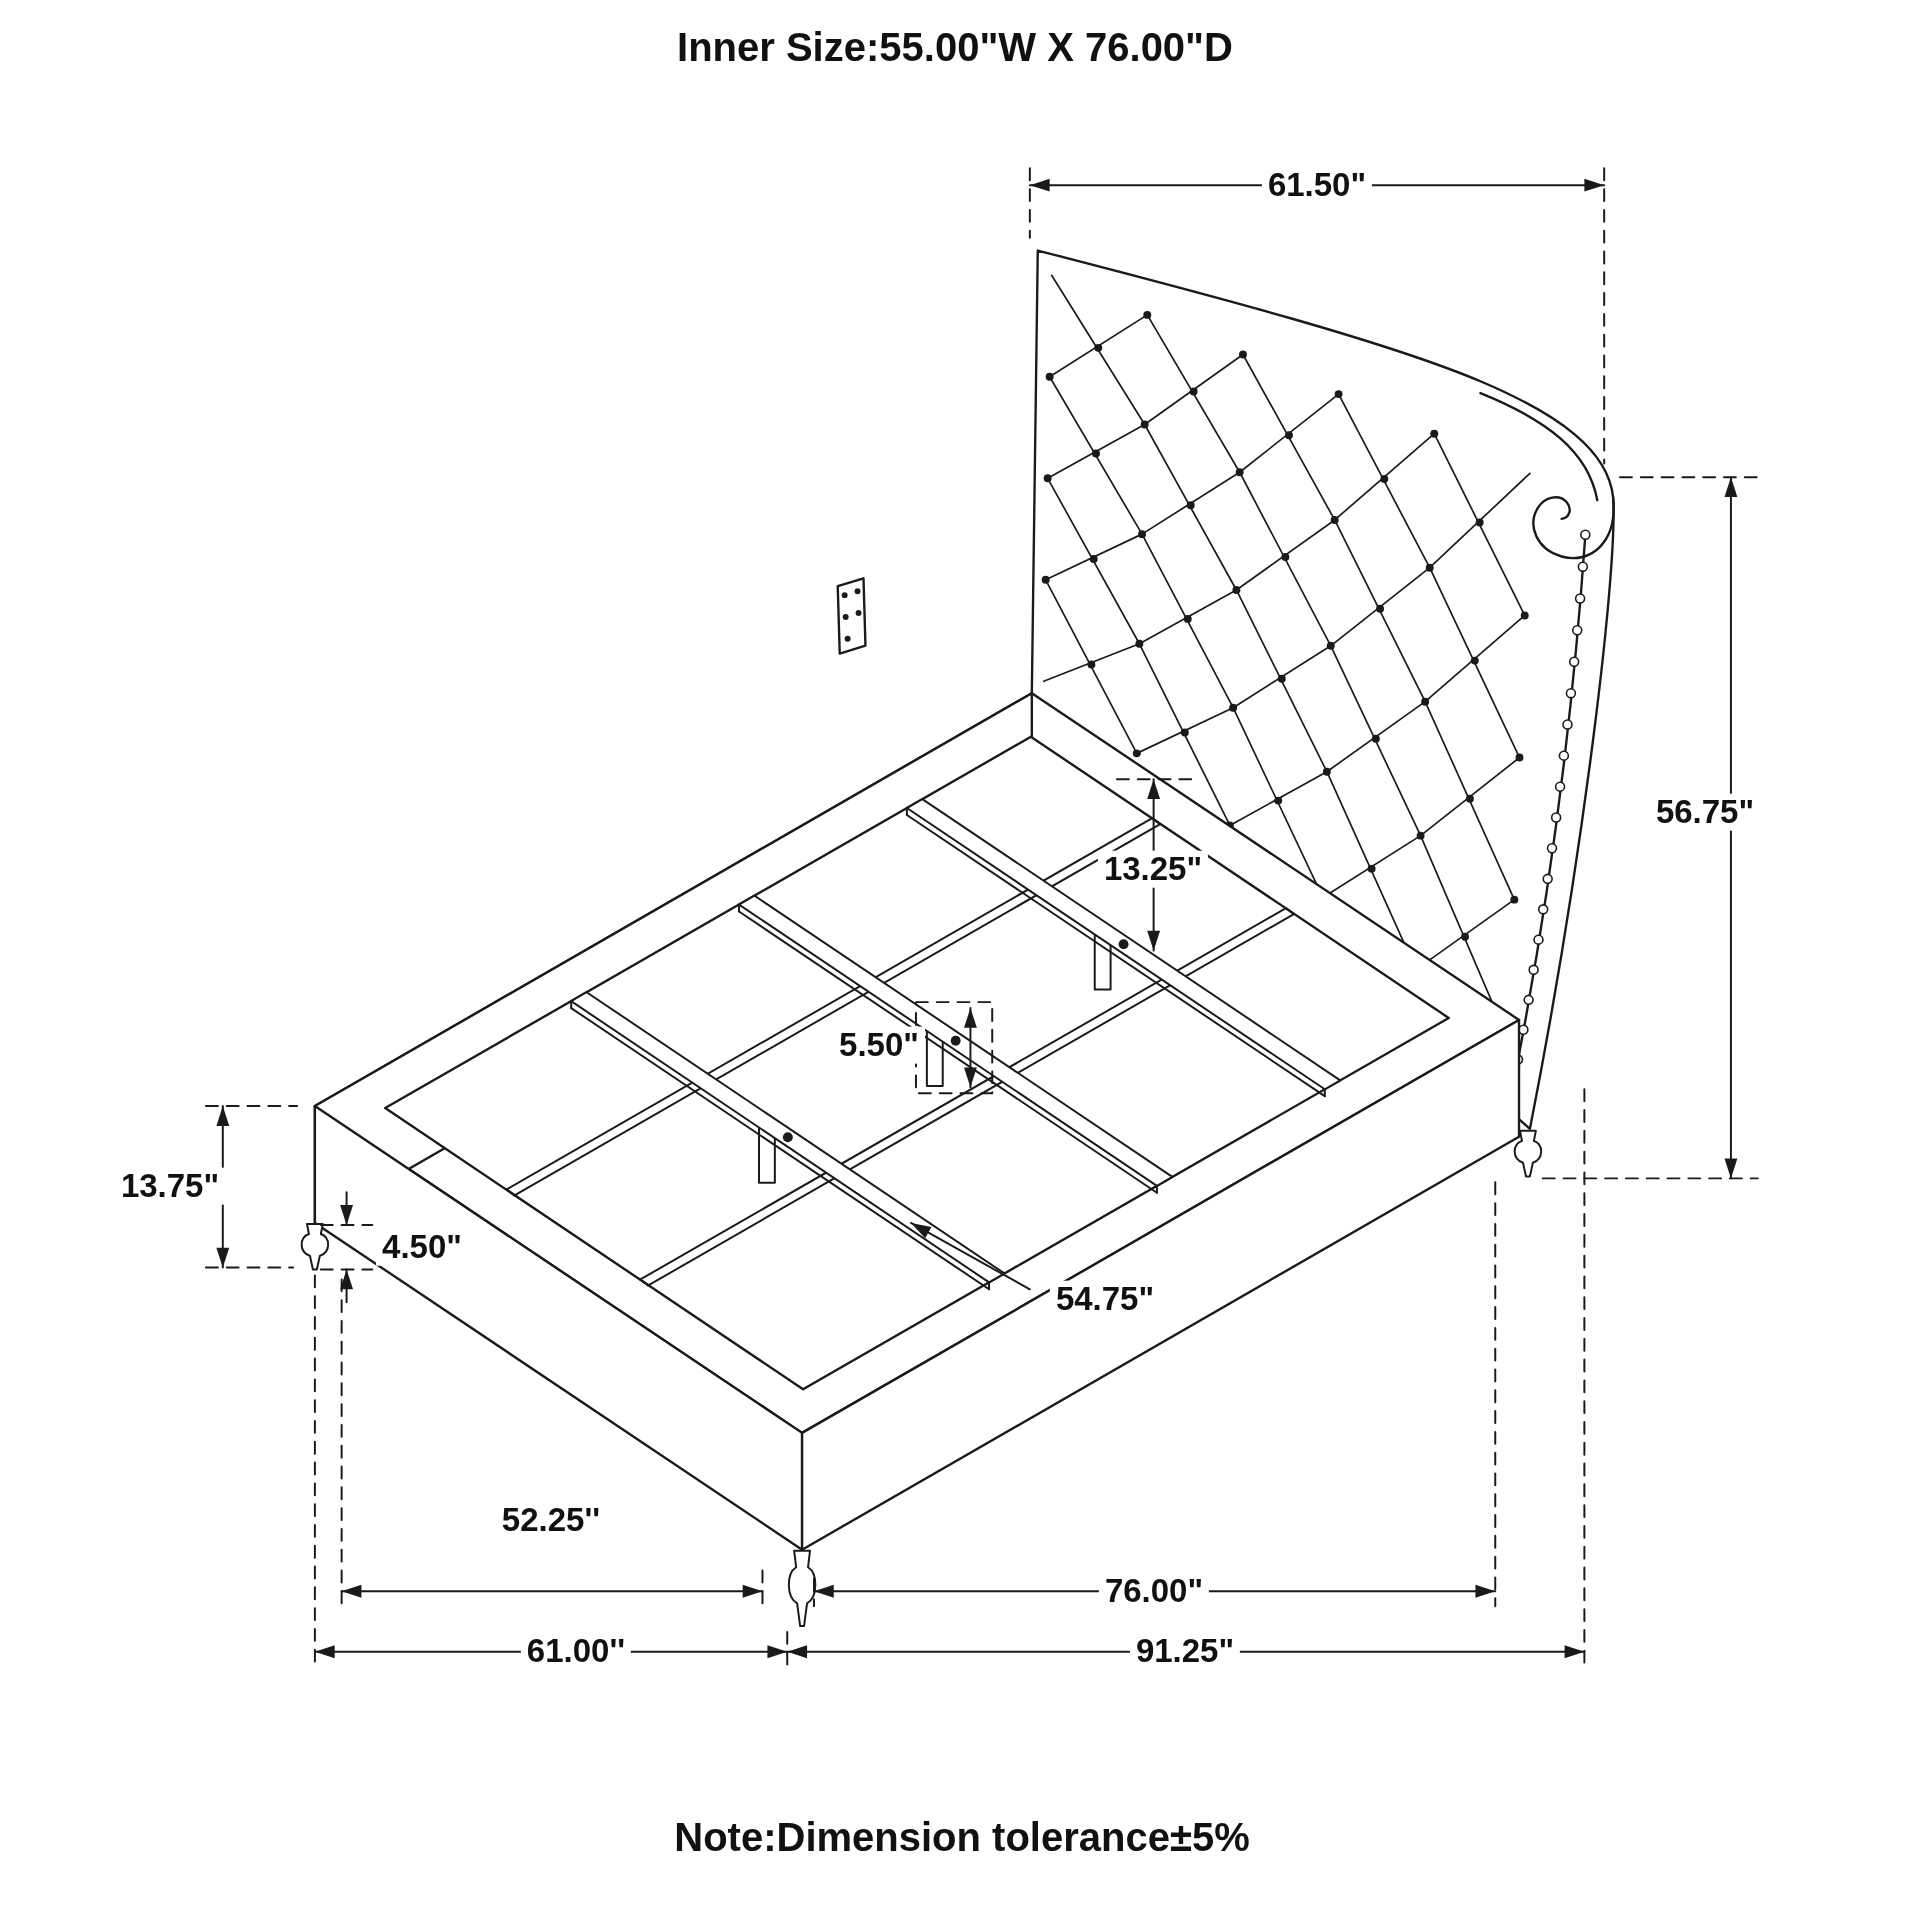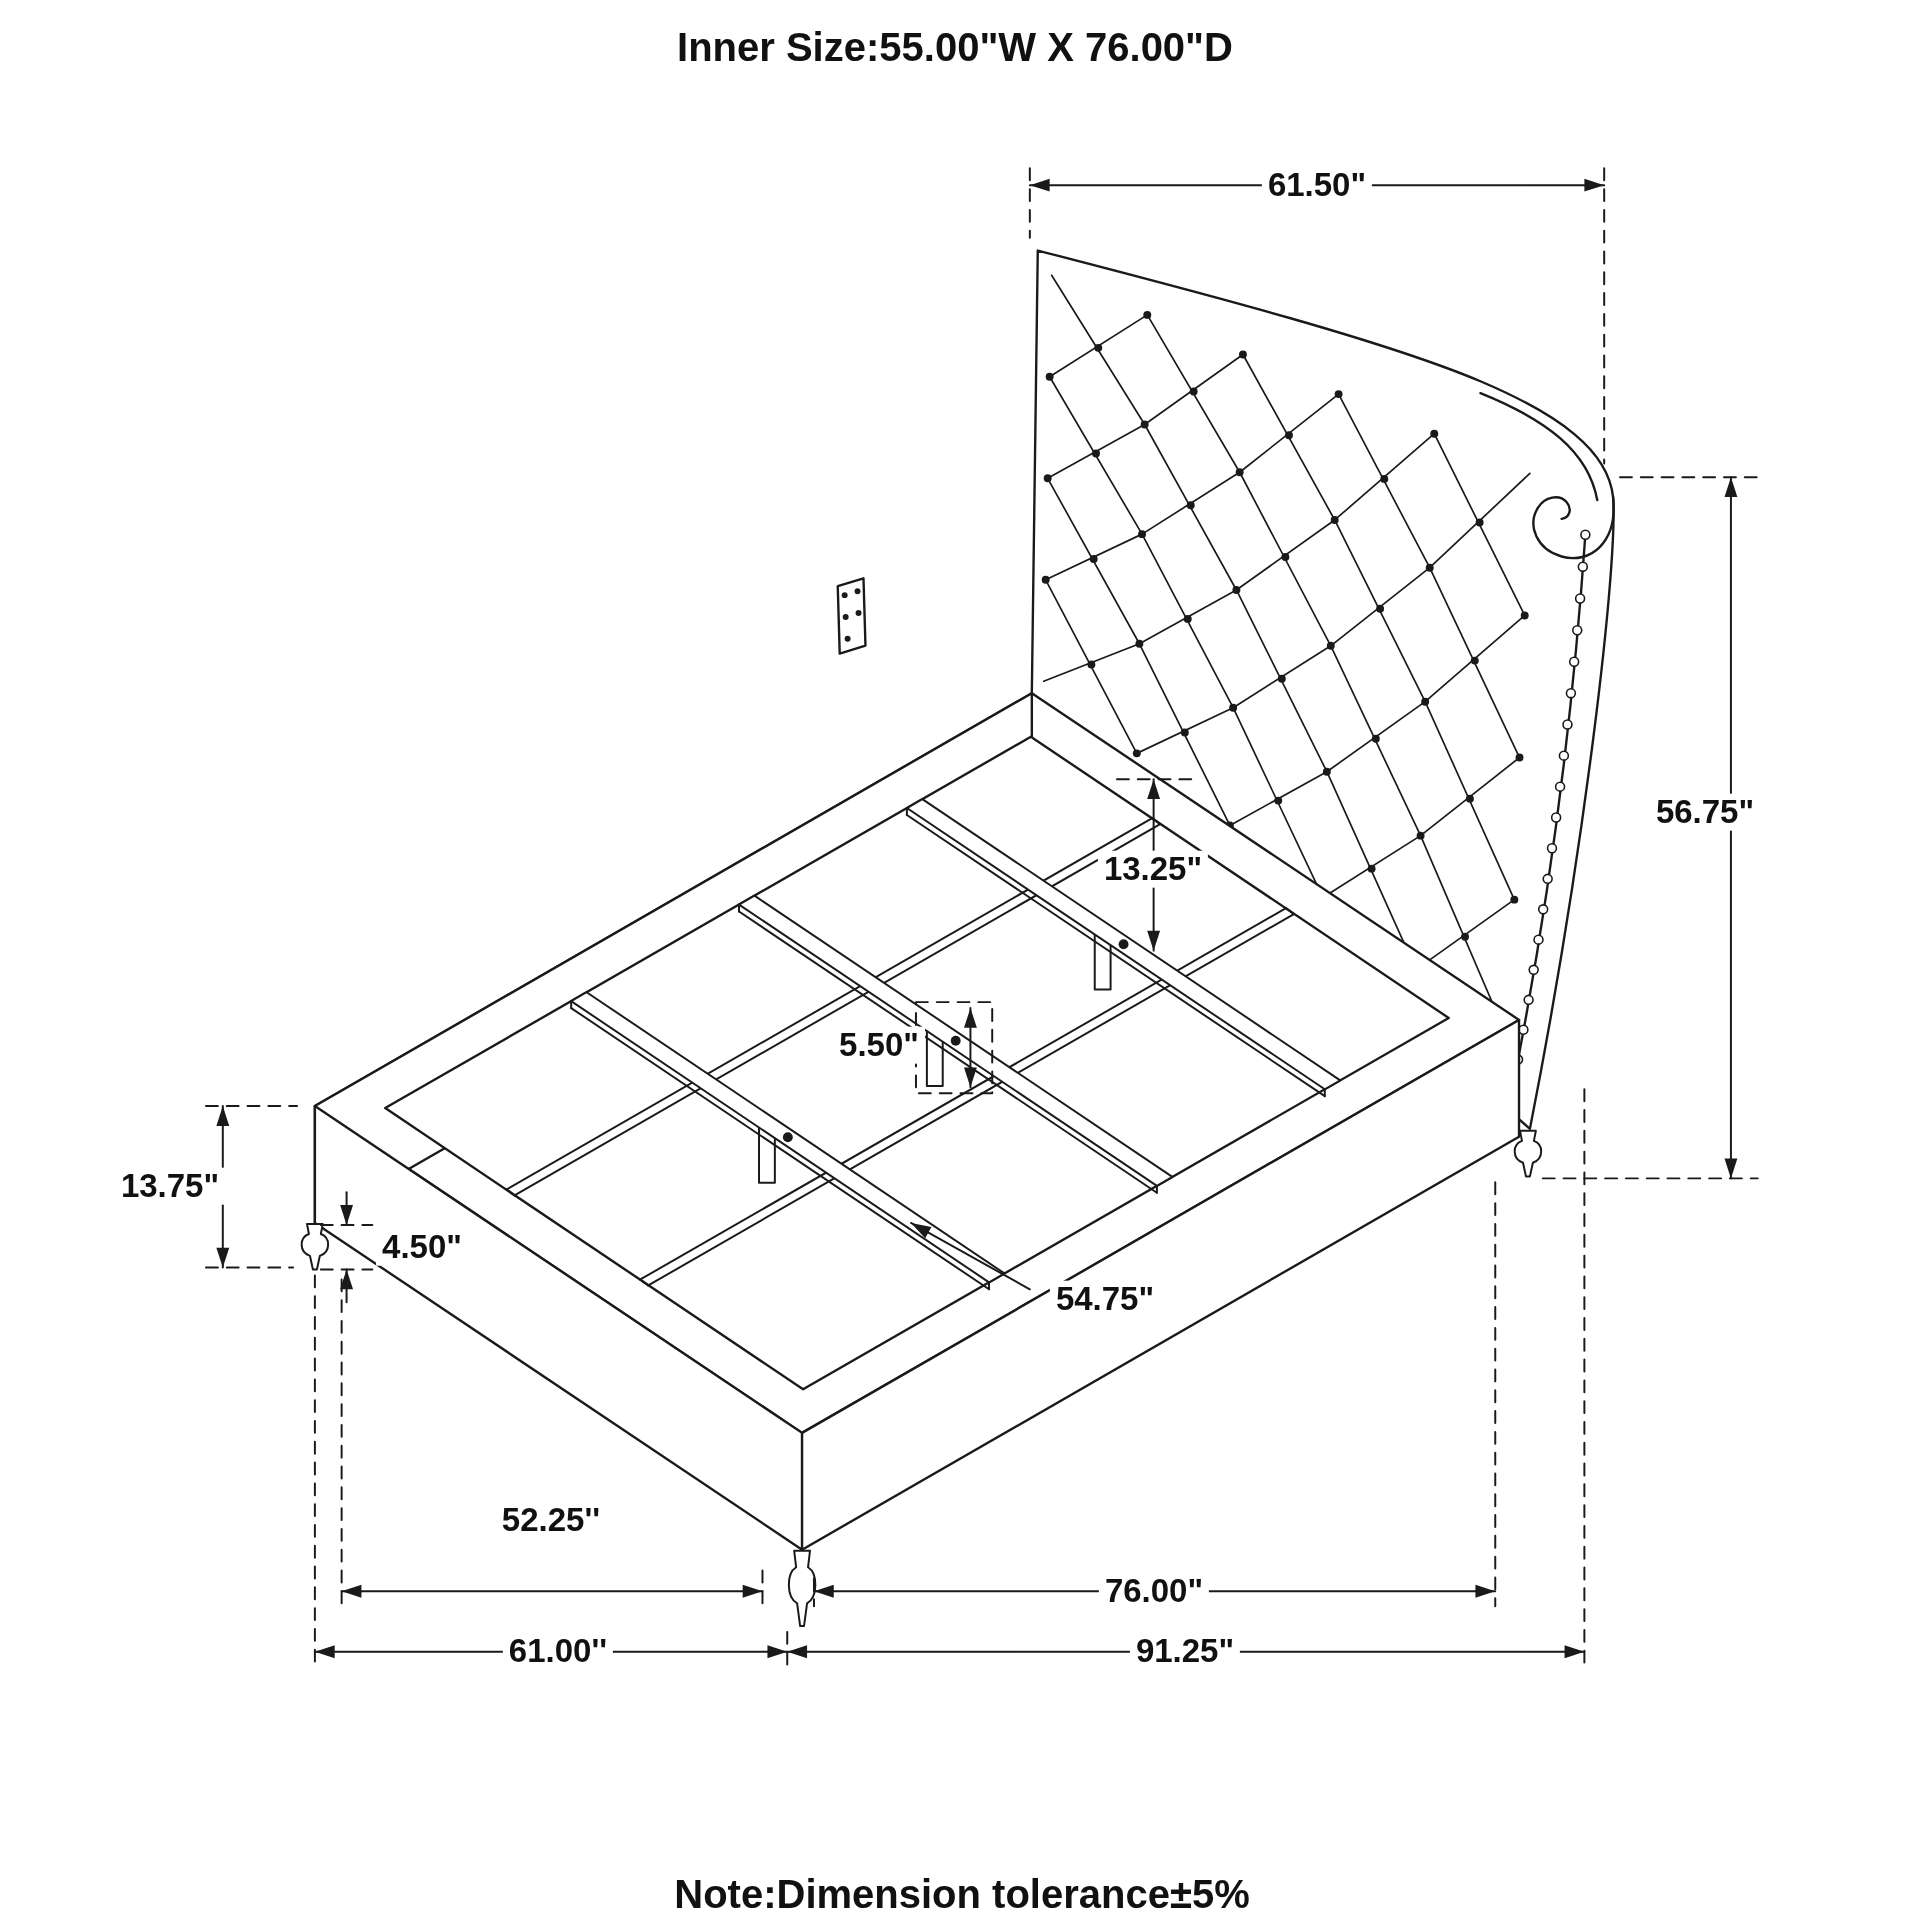--- a/index.html
+++ b/index.html
@@ -261,17 +261,17 @@
   <div class="lbl big" style="left:955px;top:47px;">Inner Size:55.00"W X 76.00"D</div>
   <div class="lbl" style="left:1317px;top:185px;">61.50"</div>
   <div class="lbl" style="left:1705px;top:812px;">56.75"</div>
   <div class="lbl" style="left:1153px;top:869px;">13.25"</div>
   <div class="lbl" style="left:879px;top:1045px;">5.50"</div>
   <div class="lbl" style="left:170px;top:1186px;">13.75"</div>
   <div class="lbl" style="left:422px;top:1247px;">4.50"</div>
   <div class="lbl" style="left:1105px;top:1299px;">54.75"</div>
   <div class="lbl" style="left:551px;top:1520px;">52.25''</div>
   <div class="lbl" style="left:1154px;top:1591px;">76.00"</div>
-  <div class="lbl" style="left:558px;top:1651px;text-align:center;">61.00''</div>
+  <div class="lbl" style="left:576px;top:1651px;text-align:center;">61.00''</div>
   <div class="lbl" style="left:1185px;top:1651px;">91.25"</div>
-  <div class="lbl big" style="left:962px;top:1894px;">Note:Dimension tolerance±5%</div>
+  <div class="lbl big" style="left:962px;top:1837px;">Note:Dimension tolerance±5%</div>
 </div>
 
 
 </body></html>

